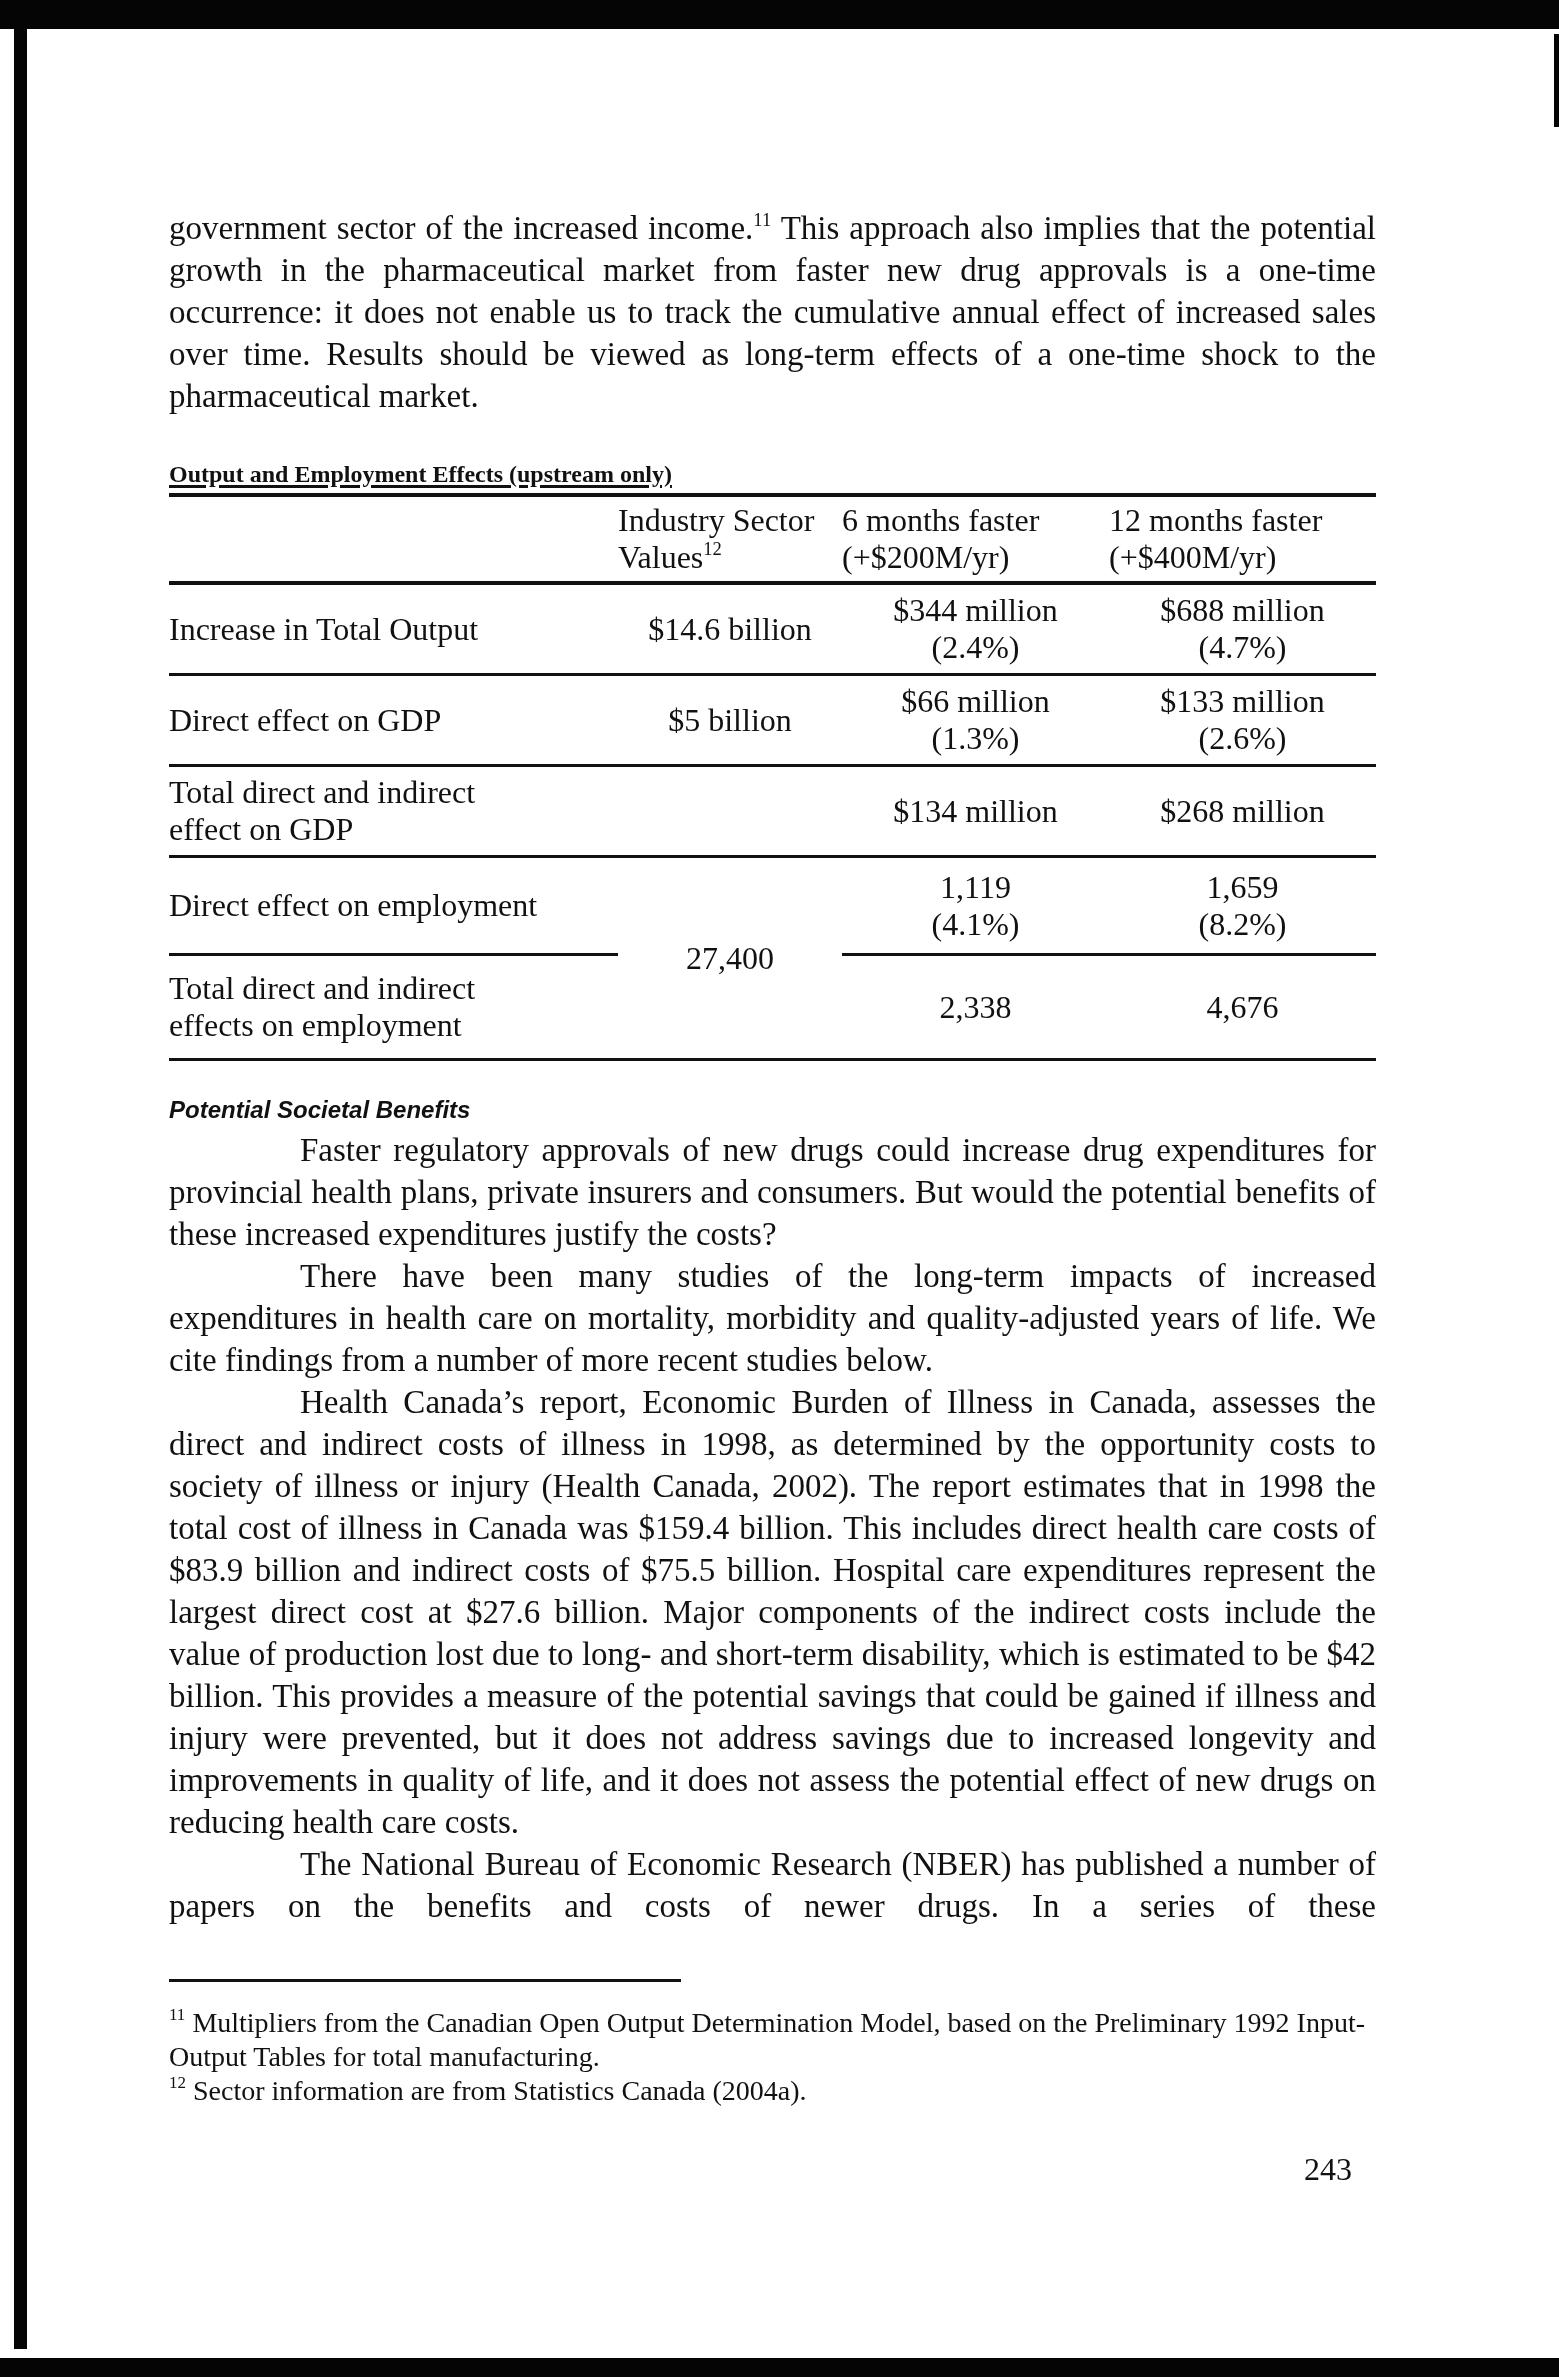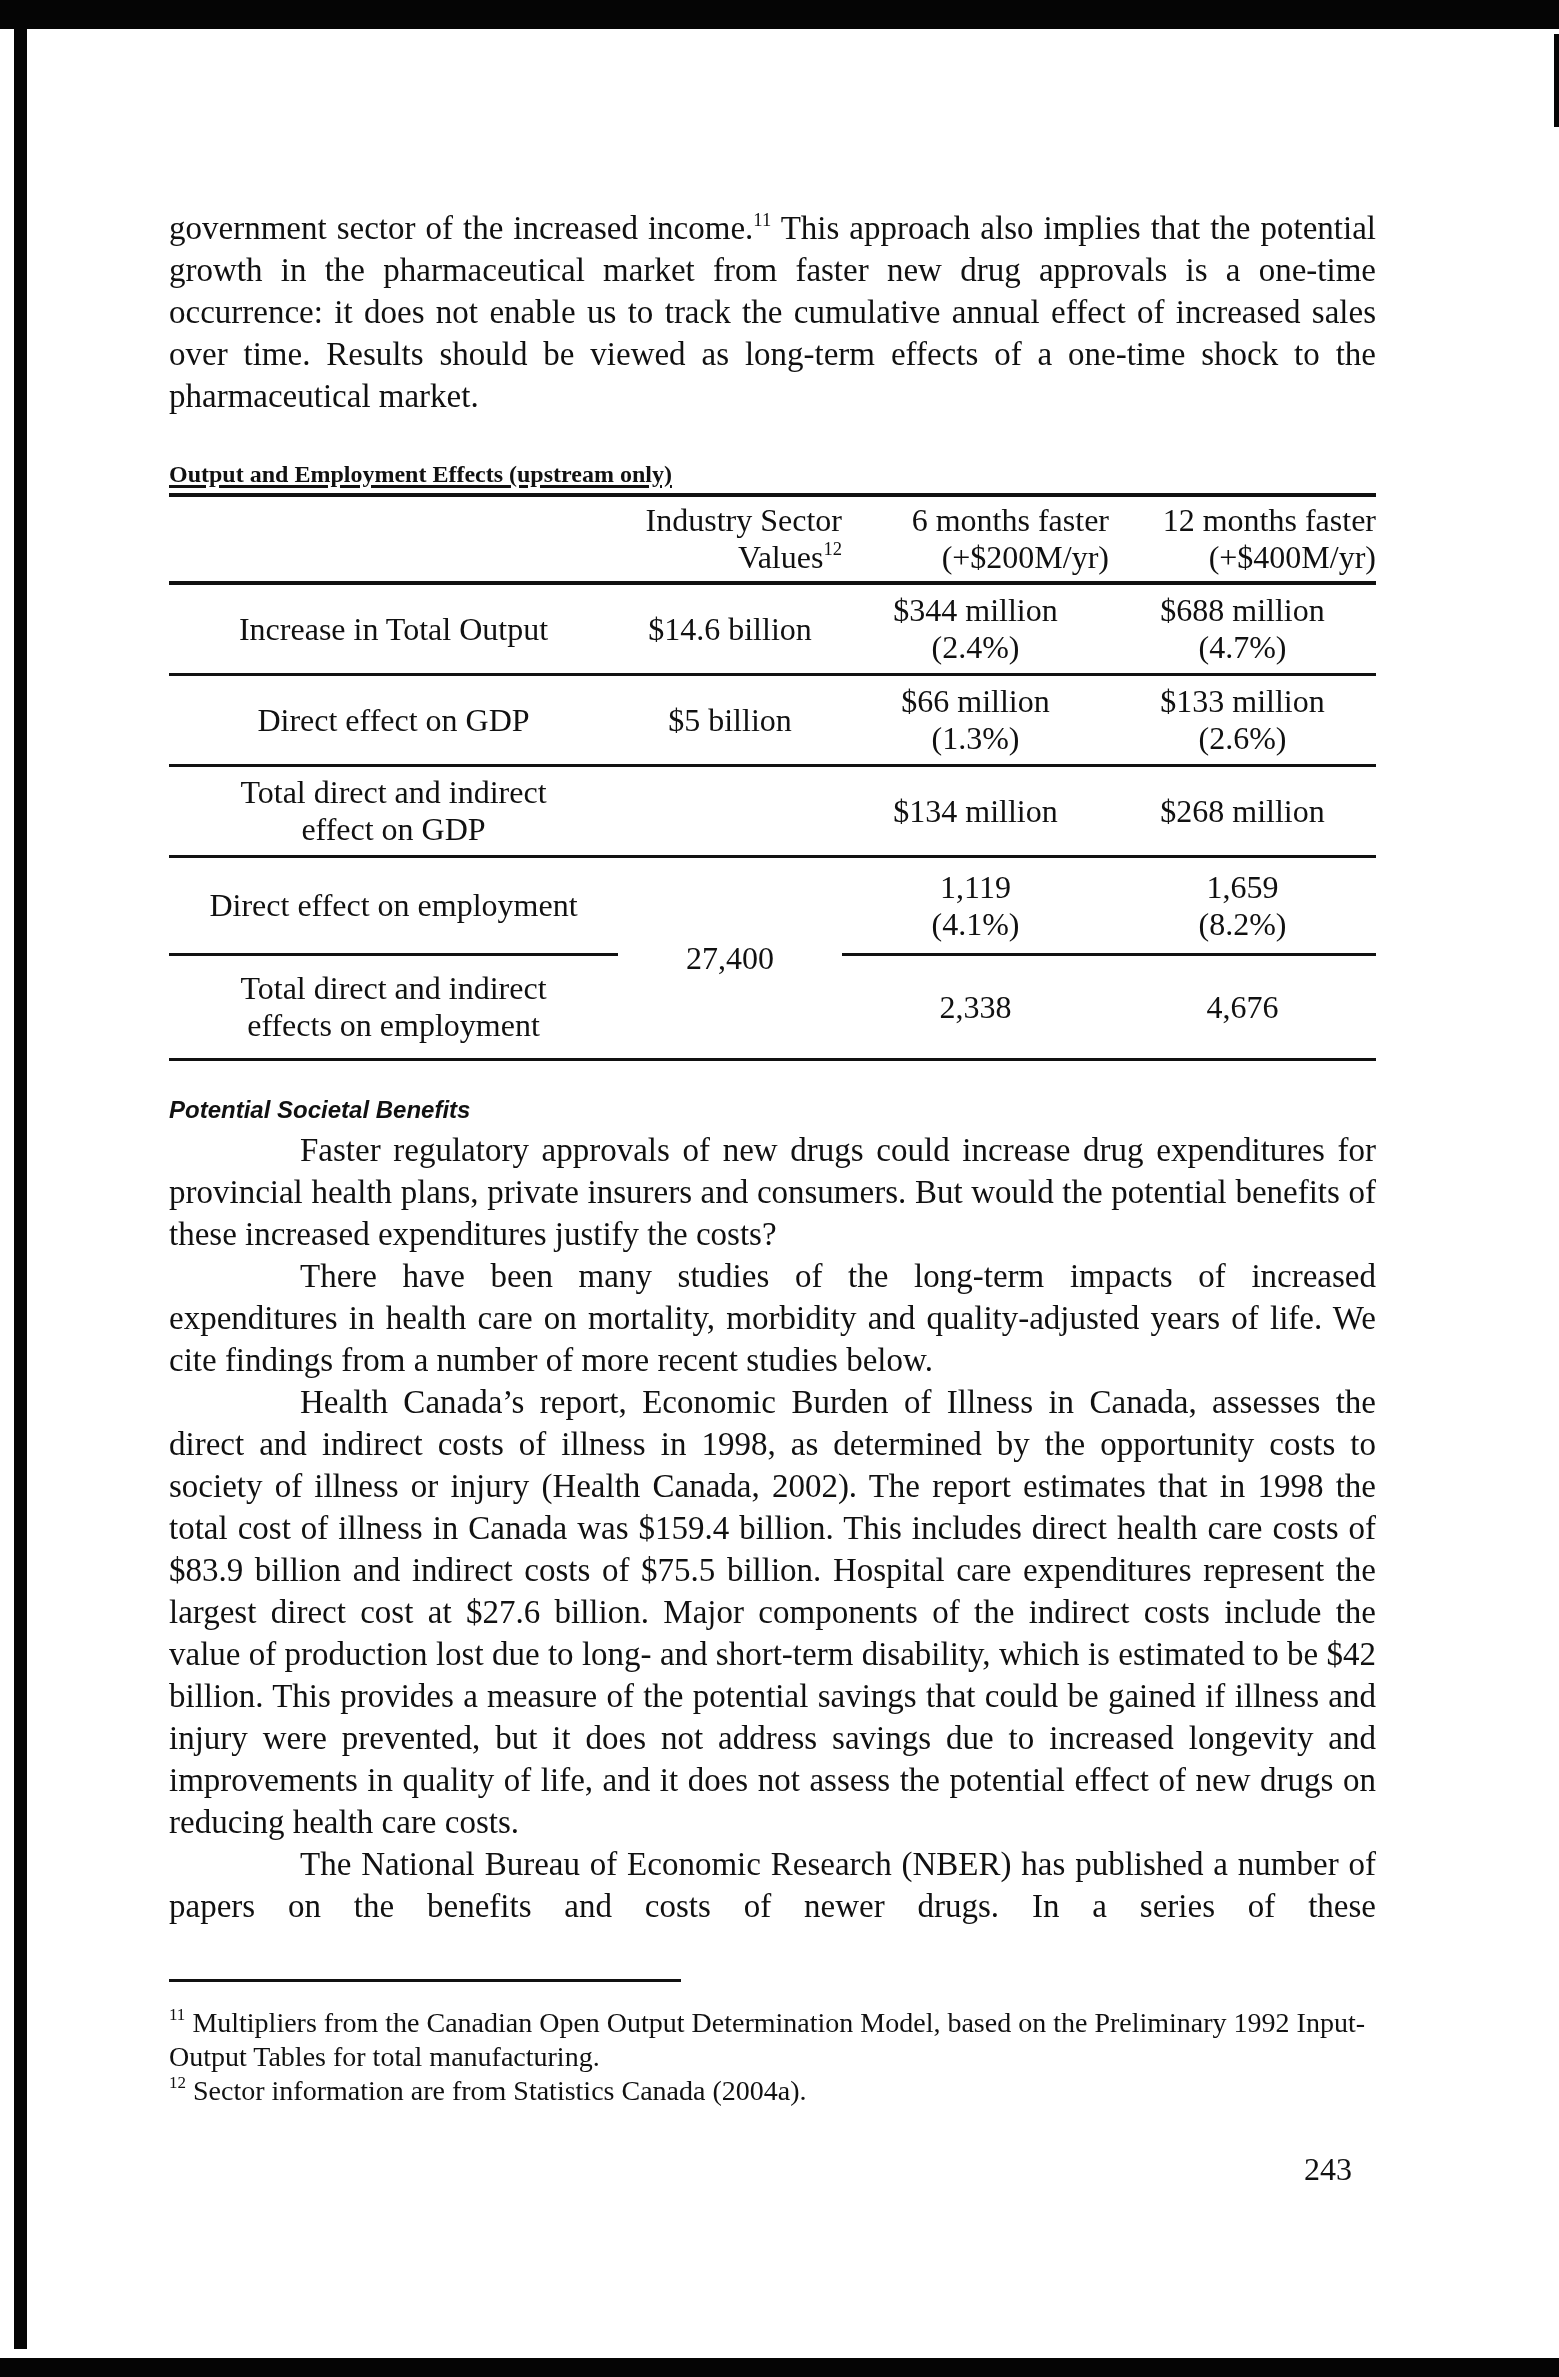--- a/index.html
+++ b/index.html
@@ -43,26 +43,26 @@
       line-height: 37px;
       border-top: 4.2px solid #111;
       margin-top: 0px;
     }
     table.effects th, table.effects td {
       padding: 0;
       vertical-align: middle;
       font-weight: normal;
     }
     table.effects thead th {
-      text-align: right;
+      text-align: left;
       padding-top: 5.1px;
       padding-bottom: 5.1px;
       border-bottom: 4.2px solid #111;
     }
-    table.effects td.label { text-align: center; width: 449px; }
+    table.effects td.label { text-align: left; width: 449px; }
     table.effects td.val { text-align: center; }
     col.c1 { width: 449px; }
     col.c2 { width: 224px; }
     col.c3 { width: 267px; }
     col.c4 { width: 267px; }
     tr.row td { border-bottom: 3.4px solid #111; height: 88px; }
     tr.row-emp1 td.label, tr.row-emp1 td.val { border-bottom: 3.4px solid #111; height: 95px; }
     tr.row-emp2 td { border-bottom: 3.4px solid #111; height: 102px; }
 
     .section-heading {

